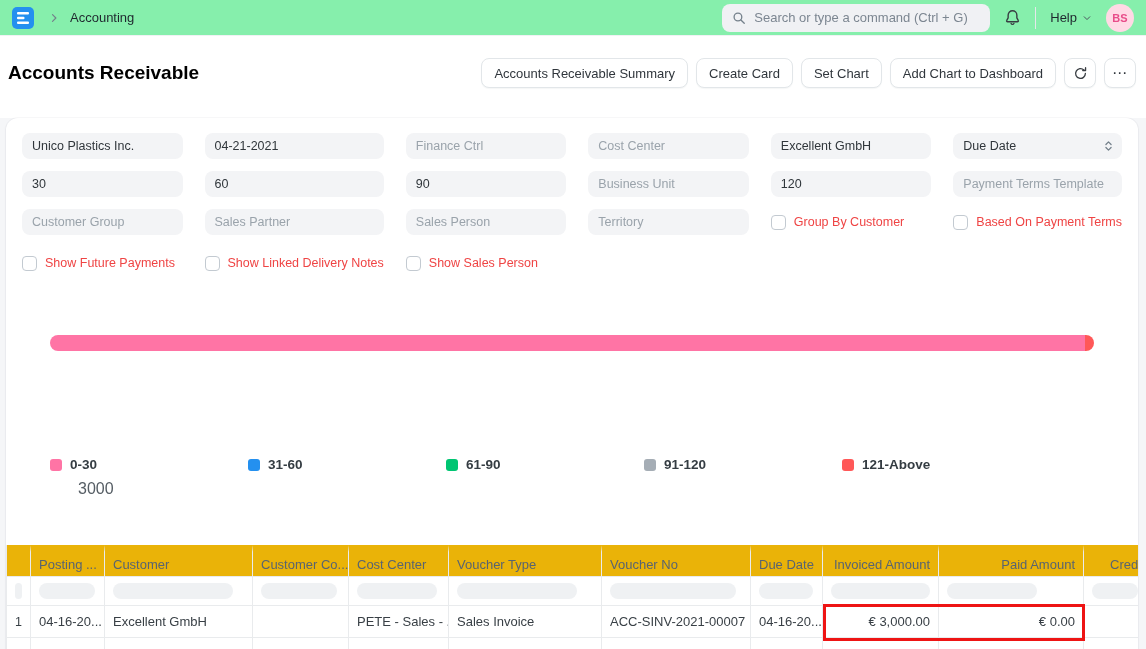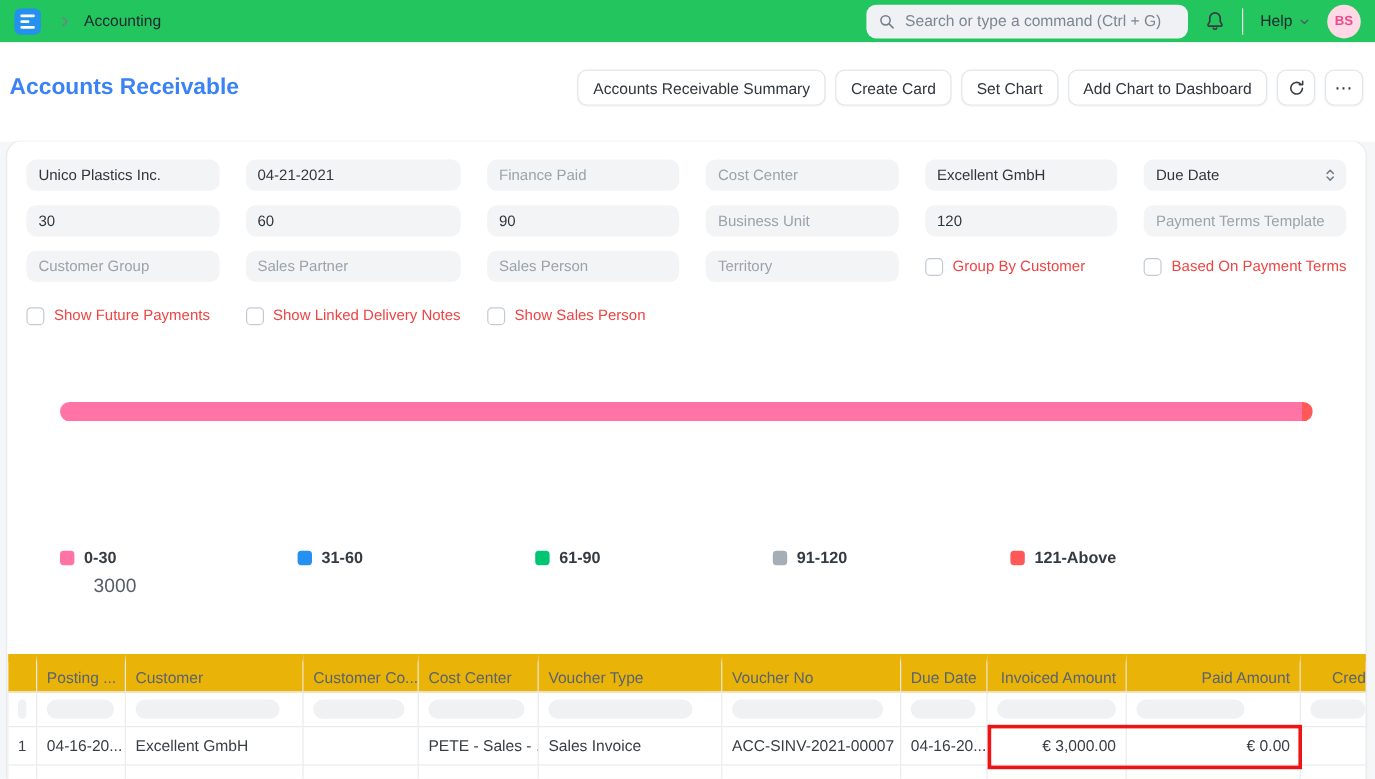--- a/index.html
+++ b/index.html
@@ -1,41 +1,41 @@
 <!DOCTYPE html>
 <html><head>
 <meta charset="utf-8">
 <style>
   * { margin:0; padding:0; box-sizing:border-box; }
   html,body { width:1146px; height:649px; overflow:hidden; background:#fff;
     font-family:"Liberation Sans","DejaVu Sans",sans-serif; }
 
   
   .navbar { height:36px; display:flex; align-items:center; padding:0 12px;
-    background:#22c55e; border-bottom:1px solid #f0f2f4; }
+    background:#86efac; border-bottom:1px solid #f0f2f4; }
   .logo { width:22px; height:22px; border-radius:5px; background:#2490ef;
     display:flex; align-items:center; justify-content:center; cursor:pointer; }
   .crumb-sep { color:#74808b; margin:0 10px 0 14px; display:flex; }
   .crumb { font-size:13px; color:#1f272e; cursor:pointer; }
   .nav-right { margin-left:auto; display:flex; align-items:center; gap:14px; }
   .searchbox { width:268px; height:28px; background:#f0f1f4; border-radius:8px;
     display:flex; align-items:center; padding:0 10px; gap:8px; }
   .searchbox input { border:none; outline:none; background:transparent; flex:1;
     font-size:13px; color:#4c555e; font-family:inherit; }
   .searchbox input::placeholder { color:#7c8691; opacity:1; }
   .iconbtn { background:none; border:none; display:flex; align-items:center; cursor:pointer; }
   .nav-divider { width:1px; height:22px; background:#e5e8eb; }
   .help { display:flex; align-items:center; gap:5px; font-size:13px; color:#1f272e; cursor:pointer; }
   .avatar { width:28px; height:28px; border-radius:50%; background:#ffd9e5; color:#e84d8a;
     font-size:11px; font-weight:700; display:flex; align-items:center; justify-content:center; cursor:pointer; }
 
   
   .page-head { height:74px; display:flex; align-items:center; padding:0 10px 0 8px;
     background:#fff; }
-  .page-title { font-size:19px; font-weight:700; color:#3b82f6; }
+  .page-title { font-size:19px; font-weight:700; color:#000000; }
   .head-actions { margin-left:auto; display:flex; align-items:flex-start; gap:8px; }
   .btn { height:30px; padding:0 12px; background:#fff; border:1px solid #e2e6e9;
     border-radius:8px; font-size:13px; color:#30363c; font-family:inherit;
     box-shadow:0 1px 1px rgba(25,39,52,.04); cursor:pointer; white-space:nowrap; }
   .btn.iconic { width:32px; padding:0; display:flex; align-items:center; justify-content:center; }
   .more-glyph { font-size:15px; color:#30363c; letter-spacing:1px; }
 
   
   .workspace { height:539px; background:#f5f6f8; }
   .card { margin:8px 8px 0 6px; width:1132px; height:560px; background:#fff;
@@ -159,21 +159,21 @@
     </button>
   </div>
 </div>
 
 <div class="workspace">
   <div class="card">
 
     <div class="filters">
       <div class="f-input">Unico Plastics Inc.</div>
       <div class="f-input">04-21-2021</div>
-      <div class="f-input ph">Finance Paid</div>
+      <div class="f-input ph">Finance Ctrl</div>
       <div class="f-input ph">Cost Center</div>
       <div class="f-input">Excellent GmbH</div>
       <div class="f-input f-select">
         <span>Due Date</span>
         <span class="caret">
           <svg width="9" height="12" viewBox="0 0 10 14">
               <path d="M2 5.2 L5 2.2 L8 5.2" stroke="#74808b" stroke-width="1.5" fill="none" stroke-linecap="round" stroke-linejoin="round"></path>
               <path d="M2 8.8 L5 11.8 L8 8.8" stroke="#74808b" stroke-width="1.5" fill="none" stroke-linecap="round" stroke-linejoin="round"></path>
             </svg>
         </span>

